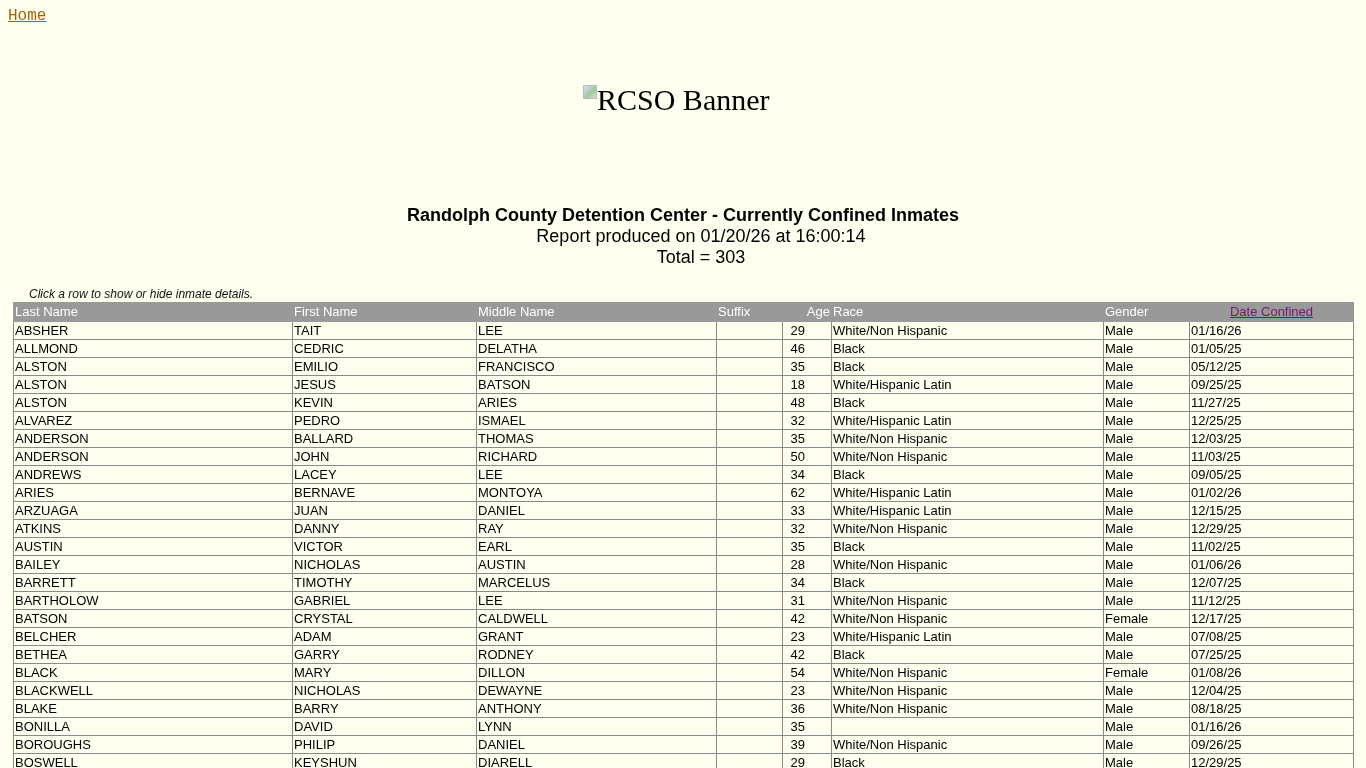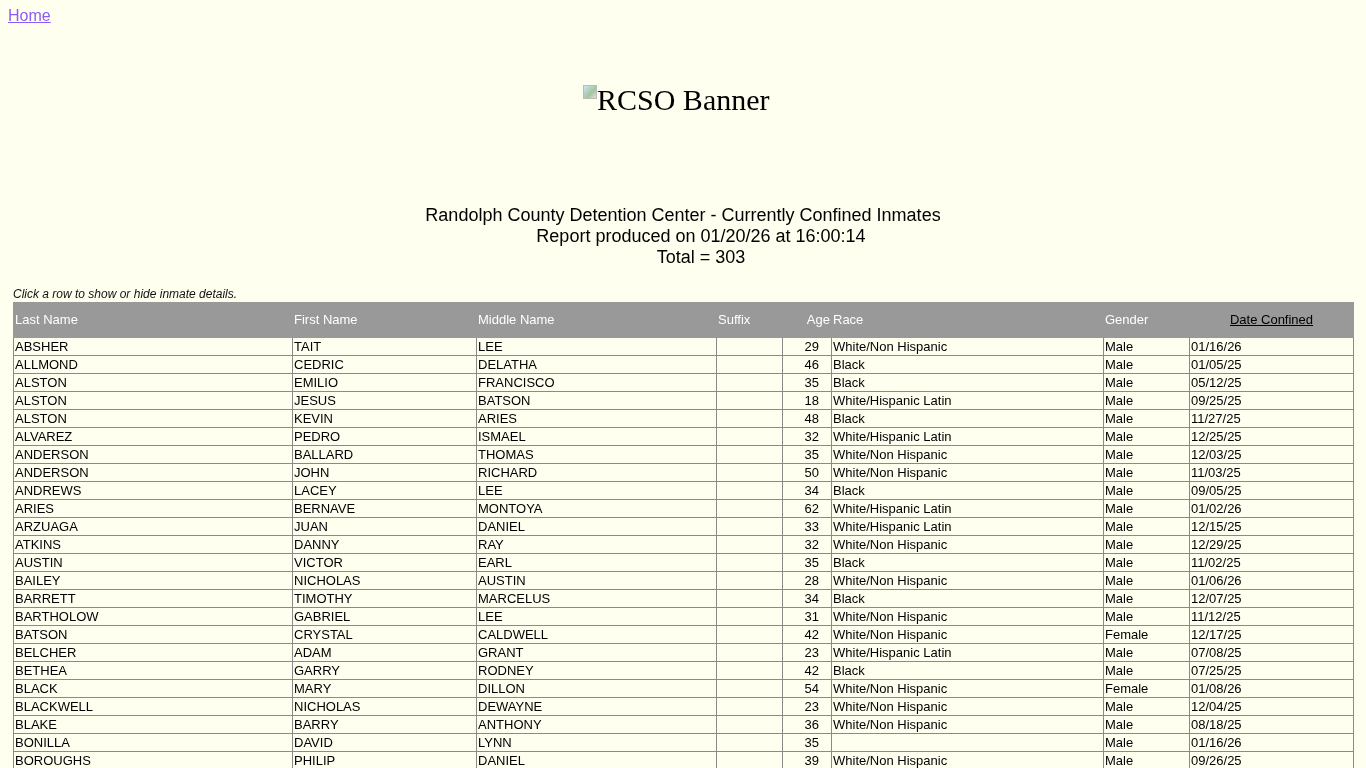--- a/index.html
+++ b/index.html
@@ -1,30 +1,30 @@
 <!DOCTYPE html>
 <html><head>
 <meta charset="utf-8">
 <style>
   html, body { margin:0; padding:0; }
   body { background:#fffff0; width:1366px; height:768px; overflow:hidden; position:relative; font-family:"Liberation Serif", serif; color:#000; }
-  .home-link { position:absolute; left:8px; top:7px; font-size:16px; color:#8b5cf6; text-decoration:underline; font-family:Liberation Sans, sans-serif; }
+  .home-link { position:absolute; left:8px; top:7px; font-size:16px; color:#a16207; text-decoration:underline; font-family:Liberation Mono, monospace; }
   .banner { position:absolute; left:583px; top:58px; display:flex; align-items:flex-start; font-family:"Liberation Serif", serif; font-size:30px; line-height:34px;margin-top:25px; }
   .broken-img { width:14px; height:14px; margin-top:2px; border:1px solid #bbb; background:linear-gradient(135deg,#cfe3f5 0%,#9fc7a0 60%,#e8e0d0 100%); box-sizing:border-box; }
   .report-head { position:absolute; left:0; width:1366px; top:205px; text-align:center; font-family:"Liberation Sans", sans-serif; }
-  .report-title { font-weight:normal; font-size:18px; line-height:21px; }
+  .report-title { font-weight:bold; font-size:18px; line-height:21px; }
   .report-line { font-size:18px; line-height:21px;padding-left:36px; }
-  .hint { position:absolute; left:13px; top:287px; font-family:"Liberation Sans", sans-serif; font-style:italic; font-size:12px; color:#111; }
+  .hint { position:absolute; left:29px; top:287px; font-family:"Liberation Sans", sans-serif; font-style:italic; font-size:12px; color:#111; }
   table.inmates { position:absolute; left:13px; top:302px; width:1340px; border-collapse:collapse; font-family:"Liberation Sans", sans-serif; font-size:13px; table-layout:fixed; }
-  table.inmates th { background:#999999; color:#fff; font-weight:normal; text-align:left; height:18px; padding:8px 1px; line-height:18px; border:1px solid #999; }
+  table.inmates th { background:#999999; color:#fff; font-weight:normal; text-align:left; height:18px; padding:0 1px; line-height:18px; border:1px solid #999; }
   table.inmates th.date { text-align:center; }
-  table.inmates th.date a { color:#000000; text-decoration:underline; }
+  table.inmates th.date a { color:#701a75; text-decoration:underline; }
   table.inmates th.age { text-align:right; }
   table.inmates td { height:17px; line-height:17px; padding:0 1px; border:1px solid #8a8a8a; white-space:nowrap; overflow:hidden; }
-  table.inmates td.age { text-align:right; padding-right:12px; }
+  table.inmates td.age { text-align:right; padding-right:26px; }
   table.inmates td.date { }
   table.inmates tr.row { cursor:pointer;margin-top:14px; }
 </style>
 </head>
 <body>
 
 <a class="home-link" href="#">Home</a>
 
 <div class="banner">
   <span class="broken-img"></span>

